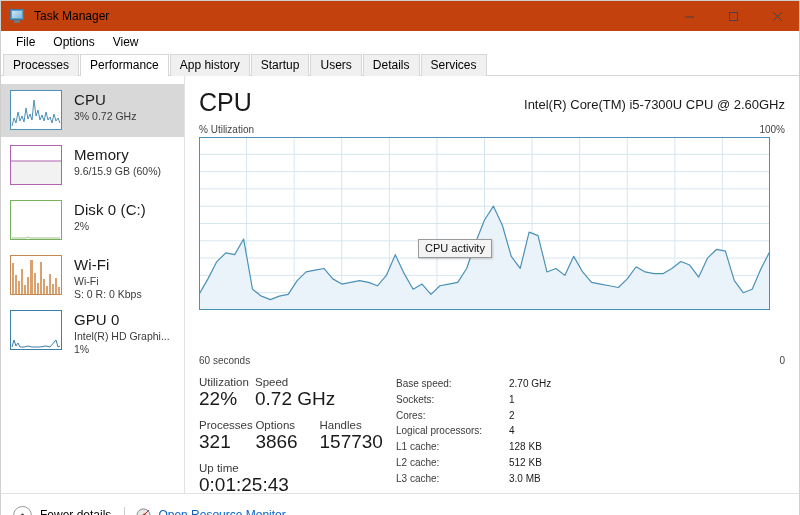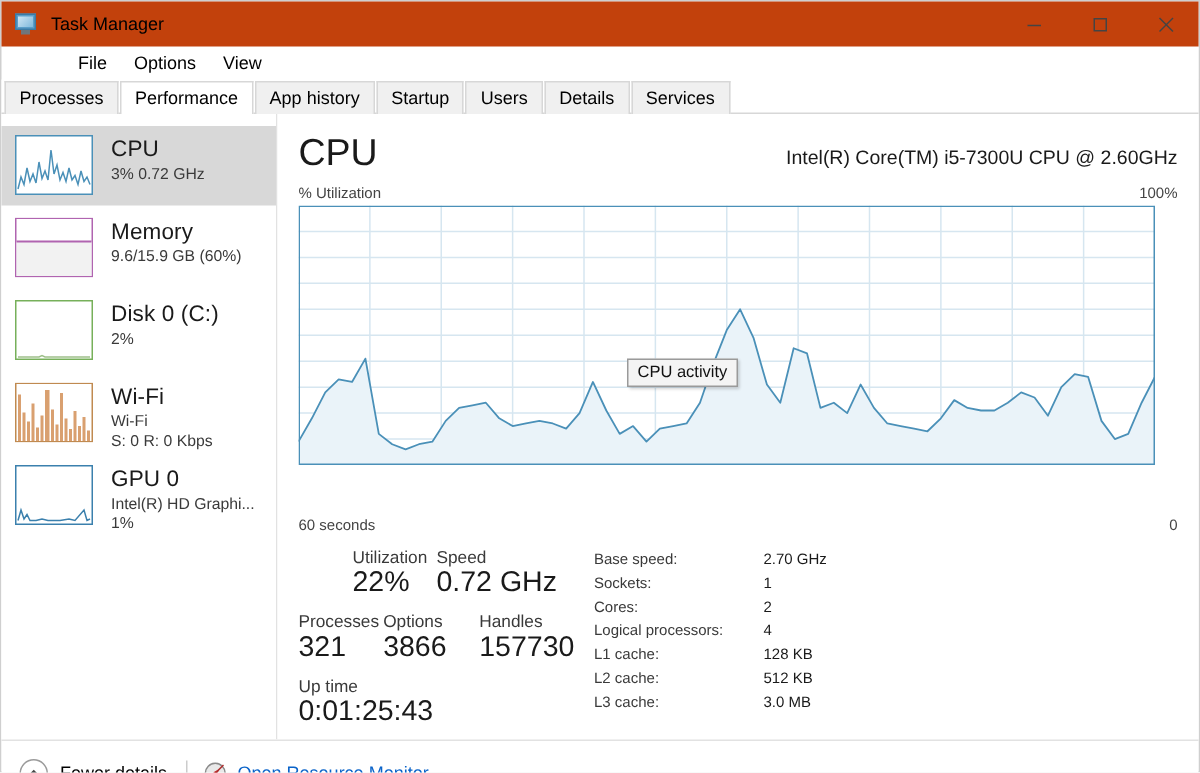--- a/index.html
+++ b/index.html
@@ -72,21 +72,20 @@
   .winbtn svg { display: block; }
 
   
   .menubar {
     height: 22px;
     display: flex;
     align-items: center;
     padding-left: 6px;
     background: #ffffff;
     font-size: 12px;
-    margin-left: 36px;
   }
   .menubar .mi {
     padding: 2px 9px;
     color: #000;
   }
 
   
   .tabstrip {
     height: 22px;
     display: flex;
@@ -199,21 +198,21 @@
   .chart-wrap {
     position: relative;
     height: 204px;
   }
   .chart-wrap svg { display: block; }
   .foot-row {
     display: flex;
     justify-content: space-between;
     font-size: 10px;
     color: #444;
-    margin-top: 4px;
+    margin-top: 14px;
   }
 
   .tooltip {
     position: absolute;
     background: #f4f4f4;
     border: 1px solid #9a9a9a;
     font-size: 11px;
     color: #111;
     padding: 2px 6px 3px 6px;
     white-space: nowrap;
@@ -232,21 +231,21 @@
   .st-values { display: flex; }
   .st-lab {
     font-size: 11.5px;
     color: #3a3a3a;
   }
   .st-val {
     font-size: 19px;
     color: #1a1a1a;
     line-height: 1.15;
   }
-  .w-util { width: 56px; margin-left: 36px; }
+  .w-util { width: 56px; }
   .w-speed { width: 100px; }
   .w-proc { width: 59px; }
   .w-thr   { width: 67px; }
   .w-hand  { width: 80px; }
 
   .kv {
     display: flex;
     font-size: 10px;
     line-height: 15.8px;
   }

